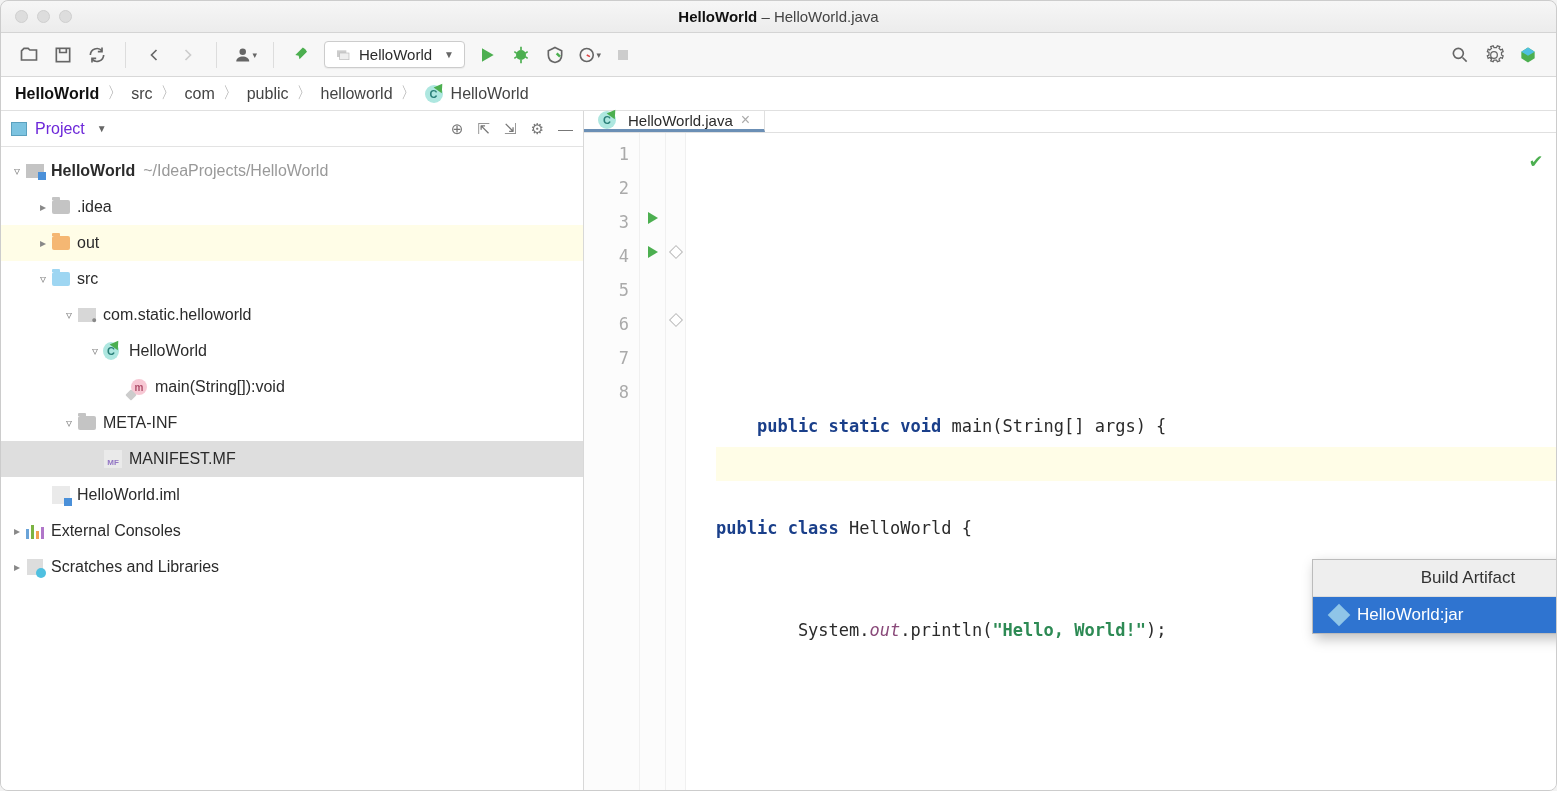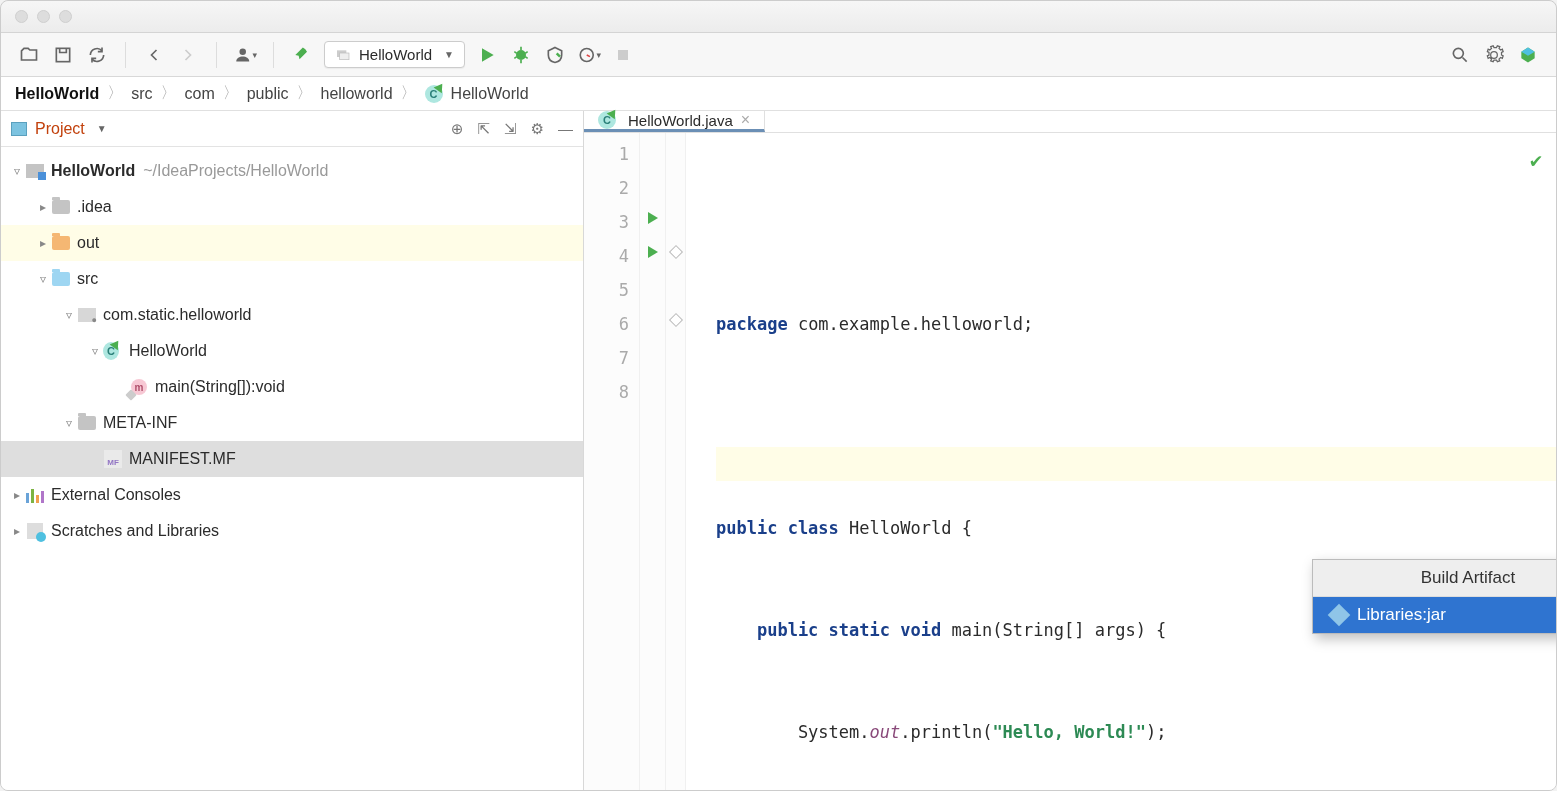--- a/index.html
+++ b/index.html
@@ -44,21 +44,21 @@
 .crumb{color:#444;}
 .crumb.bold{font-weight:700;color:#111;}
 .chev-sep{color:#aaa;font-size:16px;padding:0 4px;}
 .class-icon{display:inline-flex;width:18px;height:18px;border-radius:50%;background:#aee7e0;align-items:center;justify-content:center;font-size:11px;font-weight:700;color:#2a7f78;position:relative;margin-right:4px;}
 .class-icon::after{content:"";position:absolute;top:-2px;right:-2px;width:0;height:0;border-left:5px solid transparent;border-right:5px solid transparent;border-bottom:8px solid #4caf50;transform:rotate(35deg);}
 
 .content{display:flex;height:calc(100% - 110px);}
 .sidebar{width:583px;border-right:1px solid #d8d8d8;background:#fff;display:flex;flex-direction:column;}
 .sidebar-head{height:36px;border-bottom:1px solid #e3e3e3;display:flex;align-items:center;padding:0 10px;gap:8px;}
 .proj-ic{width:16px;height:14px;background:#7cc3e0;border:1px solid #5aa0be;display:inline-block;}
-.sidebar-head .title{font-size:16px;color:#c2410c;}
+.sidebar-head .title{font-size:16px;color:#6d28d9;}
 .sidebar-head .chev{font-size:10px;color:#666;margin-left:4px;}
 .sidebar-head .icons{margin-left:auto;display:flex;gap:14px;color:#777;}
 .sidebar-head .icons span{cursor:pointer;}
 
 .tree{flex:1;padding:6px 0;font-size:16px;overflow:auto;}
 .row{display:flex;align-items:center;height:36px;padding-right:10px;cursor:pointer;}
 .row.selected{background:#dedede;}
 .row.hl{background:#fffde7;}
 .arrow{width:16px;display:flex;justify-content:center;color:#888;font-size:12px;}
 .indent{display:inline-block;}
@@ -118,20 +118,23 @@
 </style>
 </head>
 <body>
 
 <div class="titlebar">
   <div class="traffic">
     <div class="tl"></div>
     <div class="tl"></div>
     <div class="tl"></div>
   </div>
+  <div class="title-text">
+    <b>HelloWorld</b><span> – </span><span>HelloWorld.java</span>
+  </div>
 </div>
 
 <div class="toolbar">
   <div class="tb-group">
     <span class="tb-icon">
         <svg viewBox="0 0 24 24" fill="none" stroke="#666" stroke-width="2">
           <path d="M3 7l3-3h5l2 2h8v12H3z"></path>
         </svg>
       </span>
     <span class="tb-icon">
@@ -332,20 +335,27 @@
       <span>META-INF</span>
     </div>
     <div class="row selected">
       <span class="indent" style="width:102px"></span>
       <span class="ic">
             <span class="mf-ic"></span>
           </span>
       <span>MANIFEST.MF</span>
     </div>
     <div class="row">
+      <span class="indent" style="width:50px"></span>
+      <span class="ic">
+            <span class="iml-ic"></span>
+          </span>
+      <span>HelloWorld.iml</span>
+    </div>
+    <div class="row">
       <span class="indent" style="width:8px"></span>
           <span class="arrow">▸</span>
       <span class="ic">
             <span class="lib-ic">
               <i></i>
               <i></i>
               <i></i>
               <i></i>
             </span>
           </span>
@@ -404,35 +414,34 @@
           </div>
       <div class="gut-row"></div>
       <div class="gut-row">
             <span class="ovr"></span>
           </div>
       <div class="gut-row"></div>
           <div class="gut-row"></div>
     </div>
     <div class="code">
       <div class="line-hl"></div>
-      <div><span class="kw">package</span><span> com.example.helloworld;</span></div>
       <div>&nbsp;</div>
+      <div><span class="kw">    public static void </span><span>main</span><span>(String[] args) {</span></div>
       <div><span class="kw">public class</span><span> HelloWorld {</span></div>
-      <div><span class="kw">    public static void </span><span>main</span><span>(String[] args) {</span></div>
       <div><span>        System.</span><span class="fld">out</span><span>.println(</span><span class="str">"Hello, World!"</span><span>);</span></div>
       
       
       
     </div>
     <span class="check">✔</span>
   </div>
 
   <div class="menu menu1">
     <div class="menu-header">Build Artifact</div>
     <div class="menu-item sel">
       <span class="jar-ic"></span>
-      <span>Libraries:jar</span>
+      <span>HelloWorld:jar</span>
 
     </div>
   </div>
 
 </div>
 </div>
 
 </body></html>

